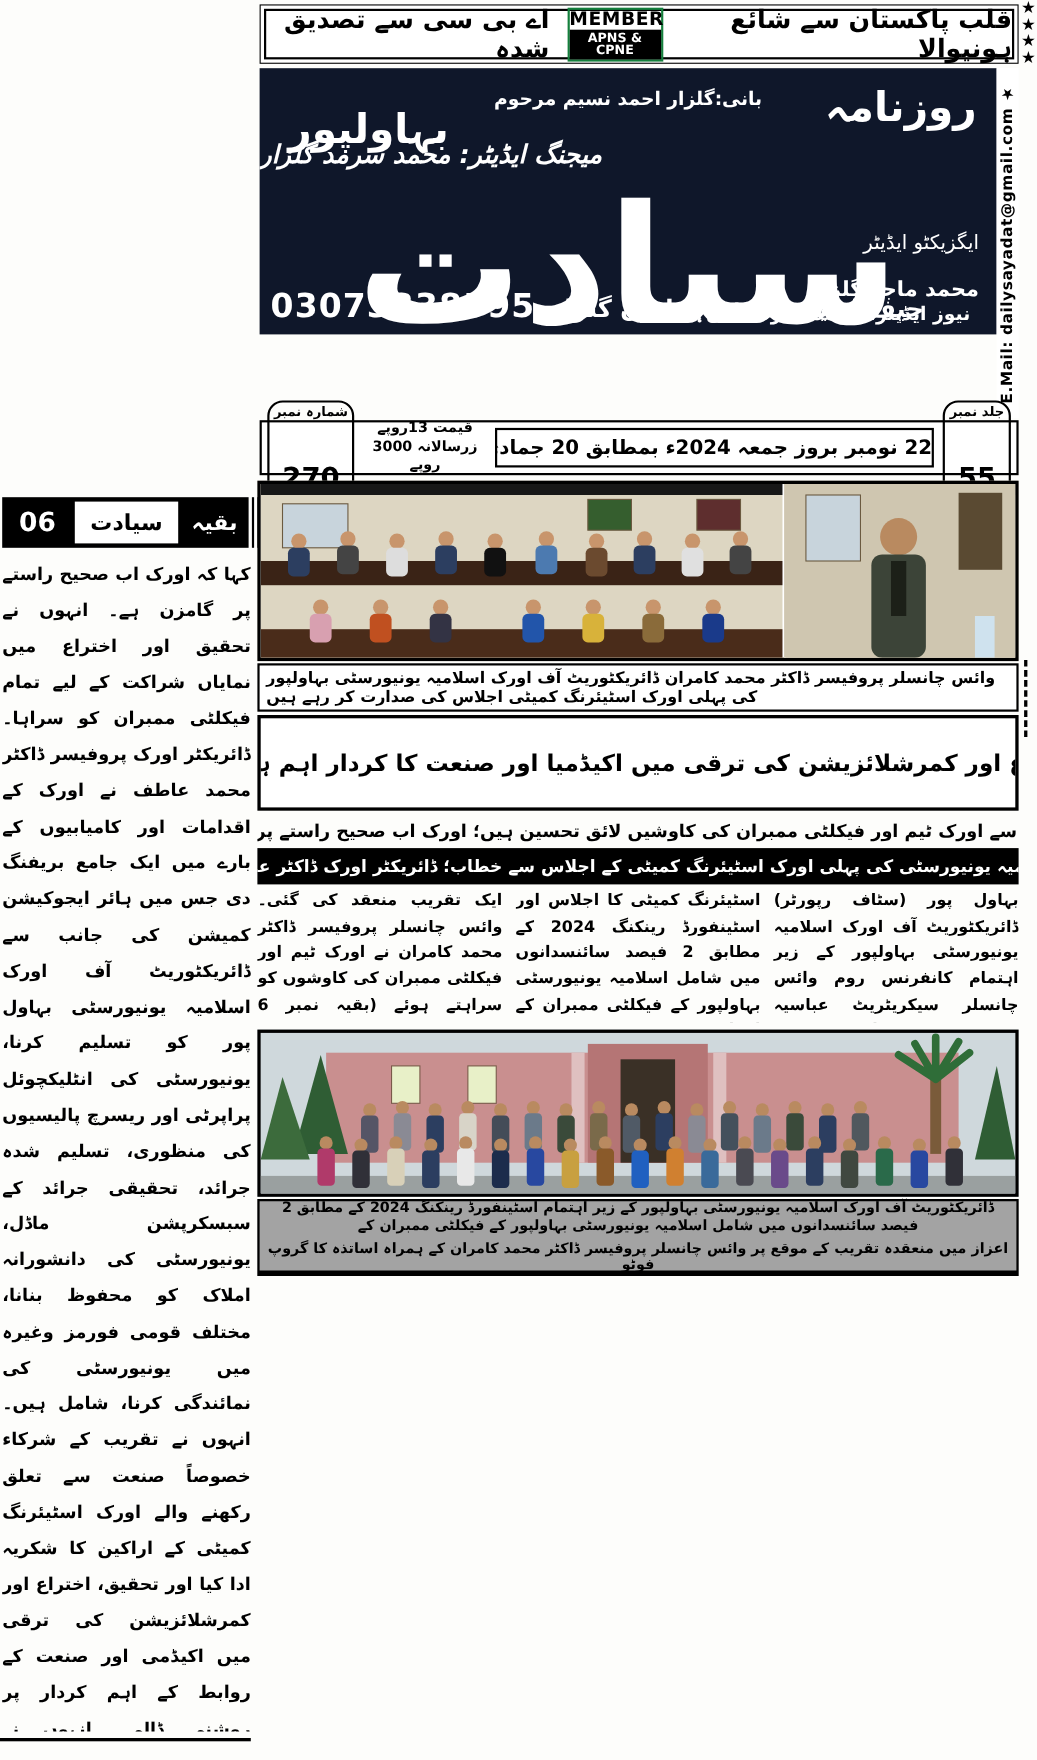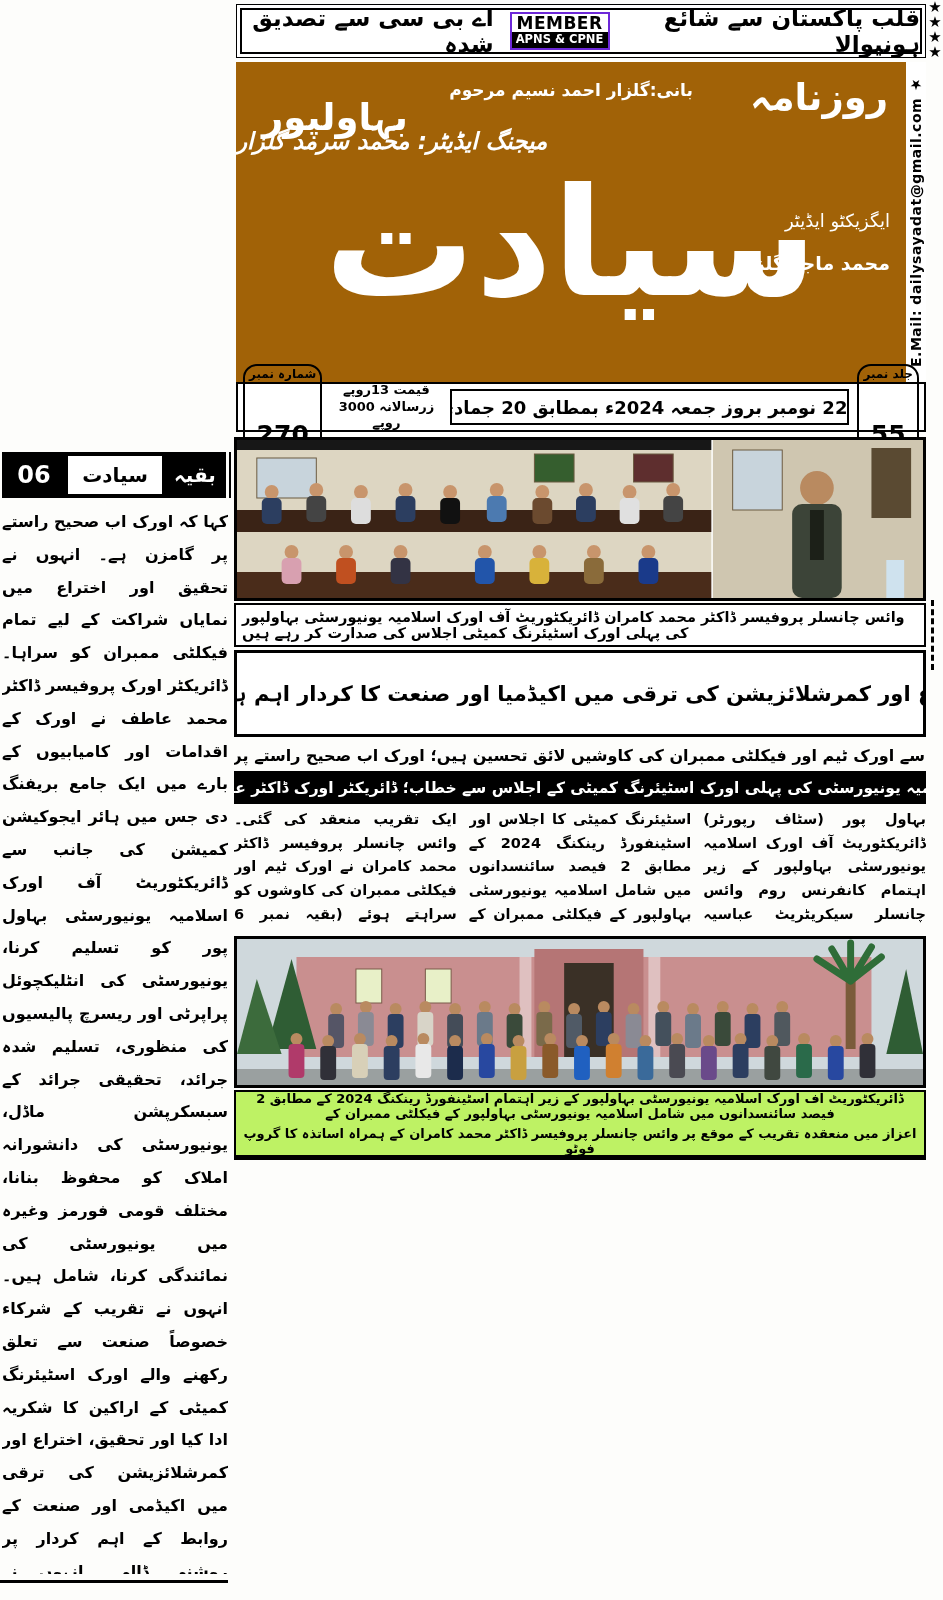--- a/index.html
+++ b/index.html
@@ -3,27 +3,27 @@
 <meta charset="utf-8">
 <style>
   * { box-sizing: border-box; margin: 0; padding: 0; }
   html,body { width: 943px; height: 1600px; background: #fdfdfb; }
   body { font-family: "DejaVu Sans", sans-serif; position: relative; color: #000; }
   .abs { position: absolute; }
 
   
   #top-strip { left: 236px; top: 4px; width: 690px; height: 54px; border: 1px solid #000; padding: 3px; background:#fff; }
   #top-strip .inner { border: 2px solid #000; height: 100%; display: flex; direction: rtl; align-items: center; justify-content: center; gap: 16px; font-size: 23px; font-weight: bold; }
-  #member-badge { width: 100px; text-align: center; border: 2px solid #6d28d9; line-height: 1; flex: 0 0 auto; direction: ltr; }
+  #member-badge { width: 87px; text-align: center; border: 2px solid #15803d; line-height: 1; flex: 0 0 auto; direction: ltr; }
   #member-badge .m1 { font-size: 17px; font-weight: bold; letter-spacing: 0.5px; padding-top: 1px; }
   #member-badge .m2 { background: #000; color: #fff; font-size: 11.5px; font-weight: bold; padding: 2px 1px; }
   #corner-stars { left: 927px; top: 0px; width: 16px; font-size: 15px; line-height: 1.0; white-space: pre-line; text-align: center; }
 
   
-  #masthead { left: 236px; top: 62px; width: 670px; height: 360px; background: #a16207; color: #fff; overflow: hidden; }
+  #masthead { left: 236px; top: 62px; width: 670px; height: 242px; background: #0f172a; color: #fff; overflow: hidden; }
   #mh-founder   { top: 18px;  left: 0; width: 100%; text-align: center; font-size: 17px; font-weight: bold; }
   #mh-managing  { top: 66px;  left: 0; width: 100%; text-align: left; font-size: 23px; font-weight: bold; font-style: italic; }
   #mh-daily     { top: 14px;  right: 18px; font-size: 37px; font-weight: bold; }
   #mh-city      { top: 34px;  left: 26px;  font-size: 37px; font-weight: bold; }
   #mh-logo      { top: 88px;  left: 0; width: 100%; text-align: center; font-size: 150px; font-weight: bold; line-height: 1.25; letter-spacing: 2px; }
   #mh-exec-lbl  { top: 148px; right: 16px; font-size: 18px; font-weight: normal; }
   #mh-exec-name { top: 190px; right: 16px; font-size: 19px; font-weight: bold; }
   #mh-news      { bottom: 8px; right: 24px; font-size: 17px; font-weight: bold; }
   #mh-bottom    { bottom: 8px; left: 10px; display: flex; align-items: baseline; gap: 14px; }
   #mh-phone     { font-size: 30px; font-weight: bold; letter-spacing: 1px; }
@@ -51,21 +51,21 @@
   #dash-right { left: 931px; top: 600px; height: 70px; border-left: 3px dashed #000; width: 0; }
   #headline-box { left: 234px; top: 650px; width: 692px; height: 87px; border: 3px solid #000; display: flex; align-items: center; justify-content: center; font-size: 21px; font-weight: bold; direction: rtl; text-align: center; white-space: nowrap; overflow: hidden; background:#fff; }
   #subhead1 { left: 234px; top: 740px; width: 692px; height: 30px; display: flex; align-items: center; justify-content: center; font-size: 16px; font-weight: bold; direction: rtl; white-space: nowrap; overflow: hidden; }
   #subhead2 { left: 234px; top: 771px; width: 692px; height: 33px; background: #000; color: #fff; display: flex; align-items: center; justify-content: center; font-size: 15.5px; font-weight: bold; direction: rtl; white-space: nowrap; overflow: hidden; }
 
   
   #body-cols { left: 234px; top: 808px; width: 692px; height: 122px; display: flex; direction: rtl; gap: 12px; }
   #body-cols .col { flex: 1; font-size: 14.5px; font-weight: bold; direction: rtl; text-align: justify; line-height: 1.63; overflow: hidden; }
 
   
-  #caption2 { left: 234px; top: 1090px; width: 692px; height: 70px; border: 2px solid #000; border-bottom: 5px solid #000; display: flex; flex-direction: column; align-items: center; justify-content: center; gap: 5px; font-size: 13px; font-weight: bold; direction: rtl; text-align: center; padding: 0 4px; background:#bef264; }
+  #caption2 { left: 234px; top: 1090px; width: 692px; height: 70px; border: 2px solid #000; border-bottom: 5px solid #000; display: flex; flex-direction: column; align-items: center; justify-content: center; gap: 5px; font-size: 13px; font-weight: bold; direction: rtl; text-align: center; padding: 0 4px; background:#a3a3a3; }
 
   
   #cont-bar { left: 2px; top: 452px; width: 224px; height: 46px; background: #000; color: #fff; display: flex; direction: rtl; align-items: center; }
   #cont-bar .b-right { flex: 0 0 62px; text-align: center; font-size: 20px; font-weight: bold; }
   #cont-bar .b-center { flex: 0 0 94px; background: #fff; color: #000; height: 38px; line-height: 38px; text-align: center; font-size: 20px; font-weight: bold; margin: 0 2px; }
   #cont-bar .b-left { flex: 1; text-align: center; font-size: 24px; font-weight: bold; }
   #dbl-line { left: 229px; top: 452px; height: 46px; width: 7px; border-left: 2px solid #000; border-right: 2px solid #000; }
   #left-article { left: 2px; top: 506px; width: 226px; height: 1068px; font-size: 16px; font-weight: bold; direction: rtl; text-align: justify; line-height: 2.05; overflow: hidden; }
   #left-rule { left: 0px; top: 1580px; width: 228px; border-top: 3px solid #000; }
 </style>

